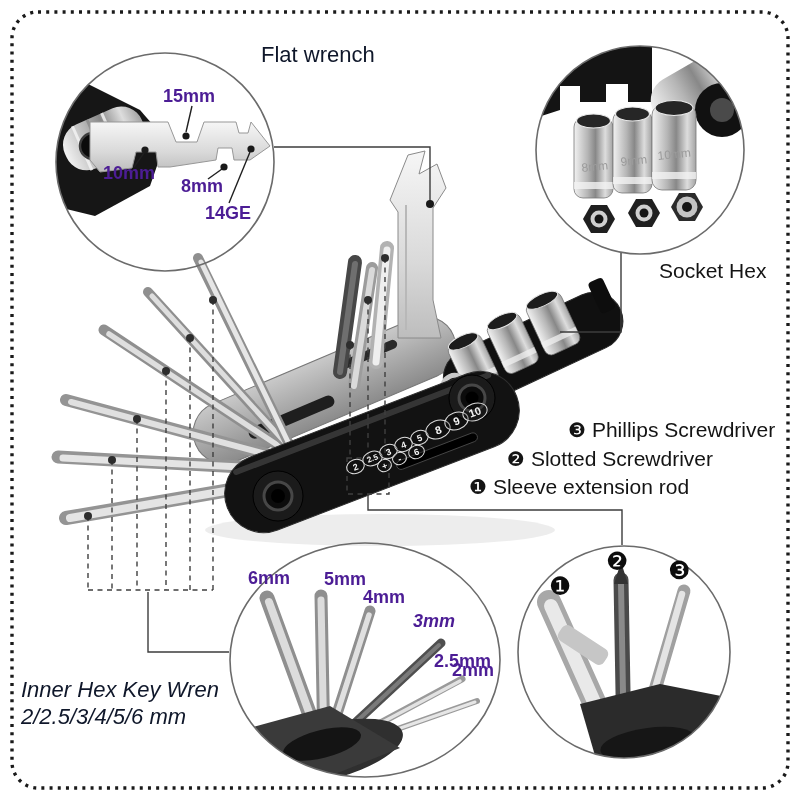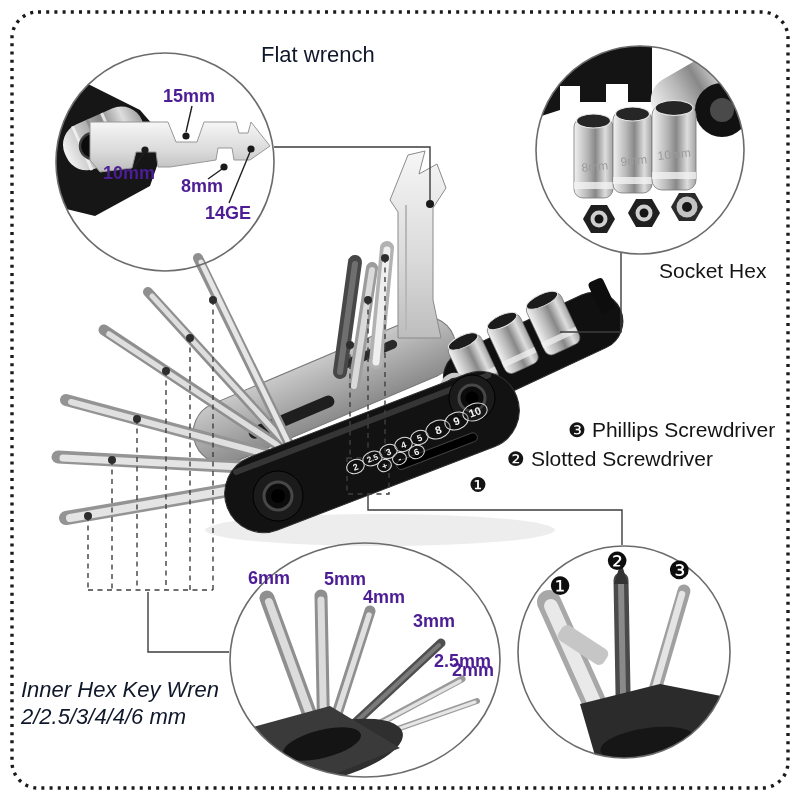--- a/index.html
+++ b/index.html
@@ -286,31 +286,32 @@
 <div class="txt sd-line" style="left:568px;top:418px;">
   <span class="sd-badge">❸</span>
   <span>Phillips Screwdriver</span>
 </div>
 <div class="txt sd-line" style="left:507px;top:447px;">
   <span class="sd-badge">❷</span>
   <span>Slotted Screwdriver</span>
 </div>
 <div class="txt sd-line" style="left:469px;top:475px;">
   <span class="sd-badge">❶</span>
+  <span>Sleeve extension rod</span>
 </div>
 
 <div class="txt heading" style="left:21px;top:664px;line-height:27px;font-style:italic;">
   <div>Inner Hex Key Wren</div>
-  <div>2/2.5/3/4/4/6 mm</div>
+  <div>2/2.5/3/4/5/6 mm</div>
 </div>
 
 <div class="txt small-label" style="left:248px;top:568px;">6mm</div>
 <div class="txt small-label" style="left:324px;top:569px;">5mm</div>
 <div class="txt small-label" style="left:363px;top:587px;">4mm</div>
-<div class="txt small-label" style="left:413px;top:611px;">3mm</div>
+<div class="txt small-label" style="left:413px;top:611px;font-style:italic;">3mm</div>
 <div class="txt small-label" style="left:434px;top:651px;">2.5mm</div>
 <div class="txt small-label" style="left:452px;top:660px;">2mm</div>
 
 <div class="detail-badge" style="left:549px;top:572px;">❶</div>
 <div class="detail-badge" style="left:606px;top:547px;">❷</div>
 <div class="detail-badge" style="left:668px;top:556px;">❸</div>
 
 <span class="tb" style="left:346px;top:459px;width:17px;height:13px;font-size:9px;">2</span>
 <span class="tb" style="left:362px;top:451px;width:19px;height:13px;font-size:8px;">2.5</span>
 <span class="tb" style="left:379px;top:444px;width:17px;height:13px;font-size:9px;">3</span>

